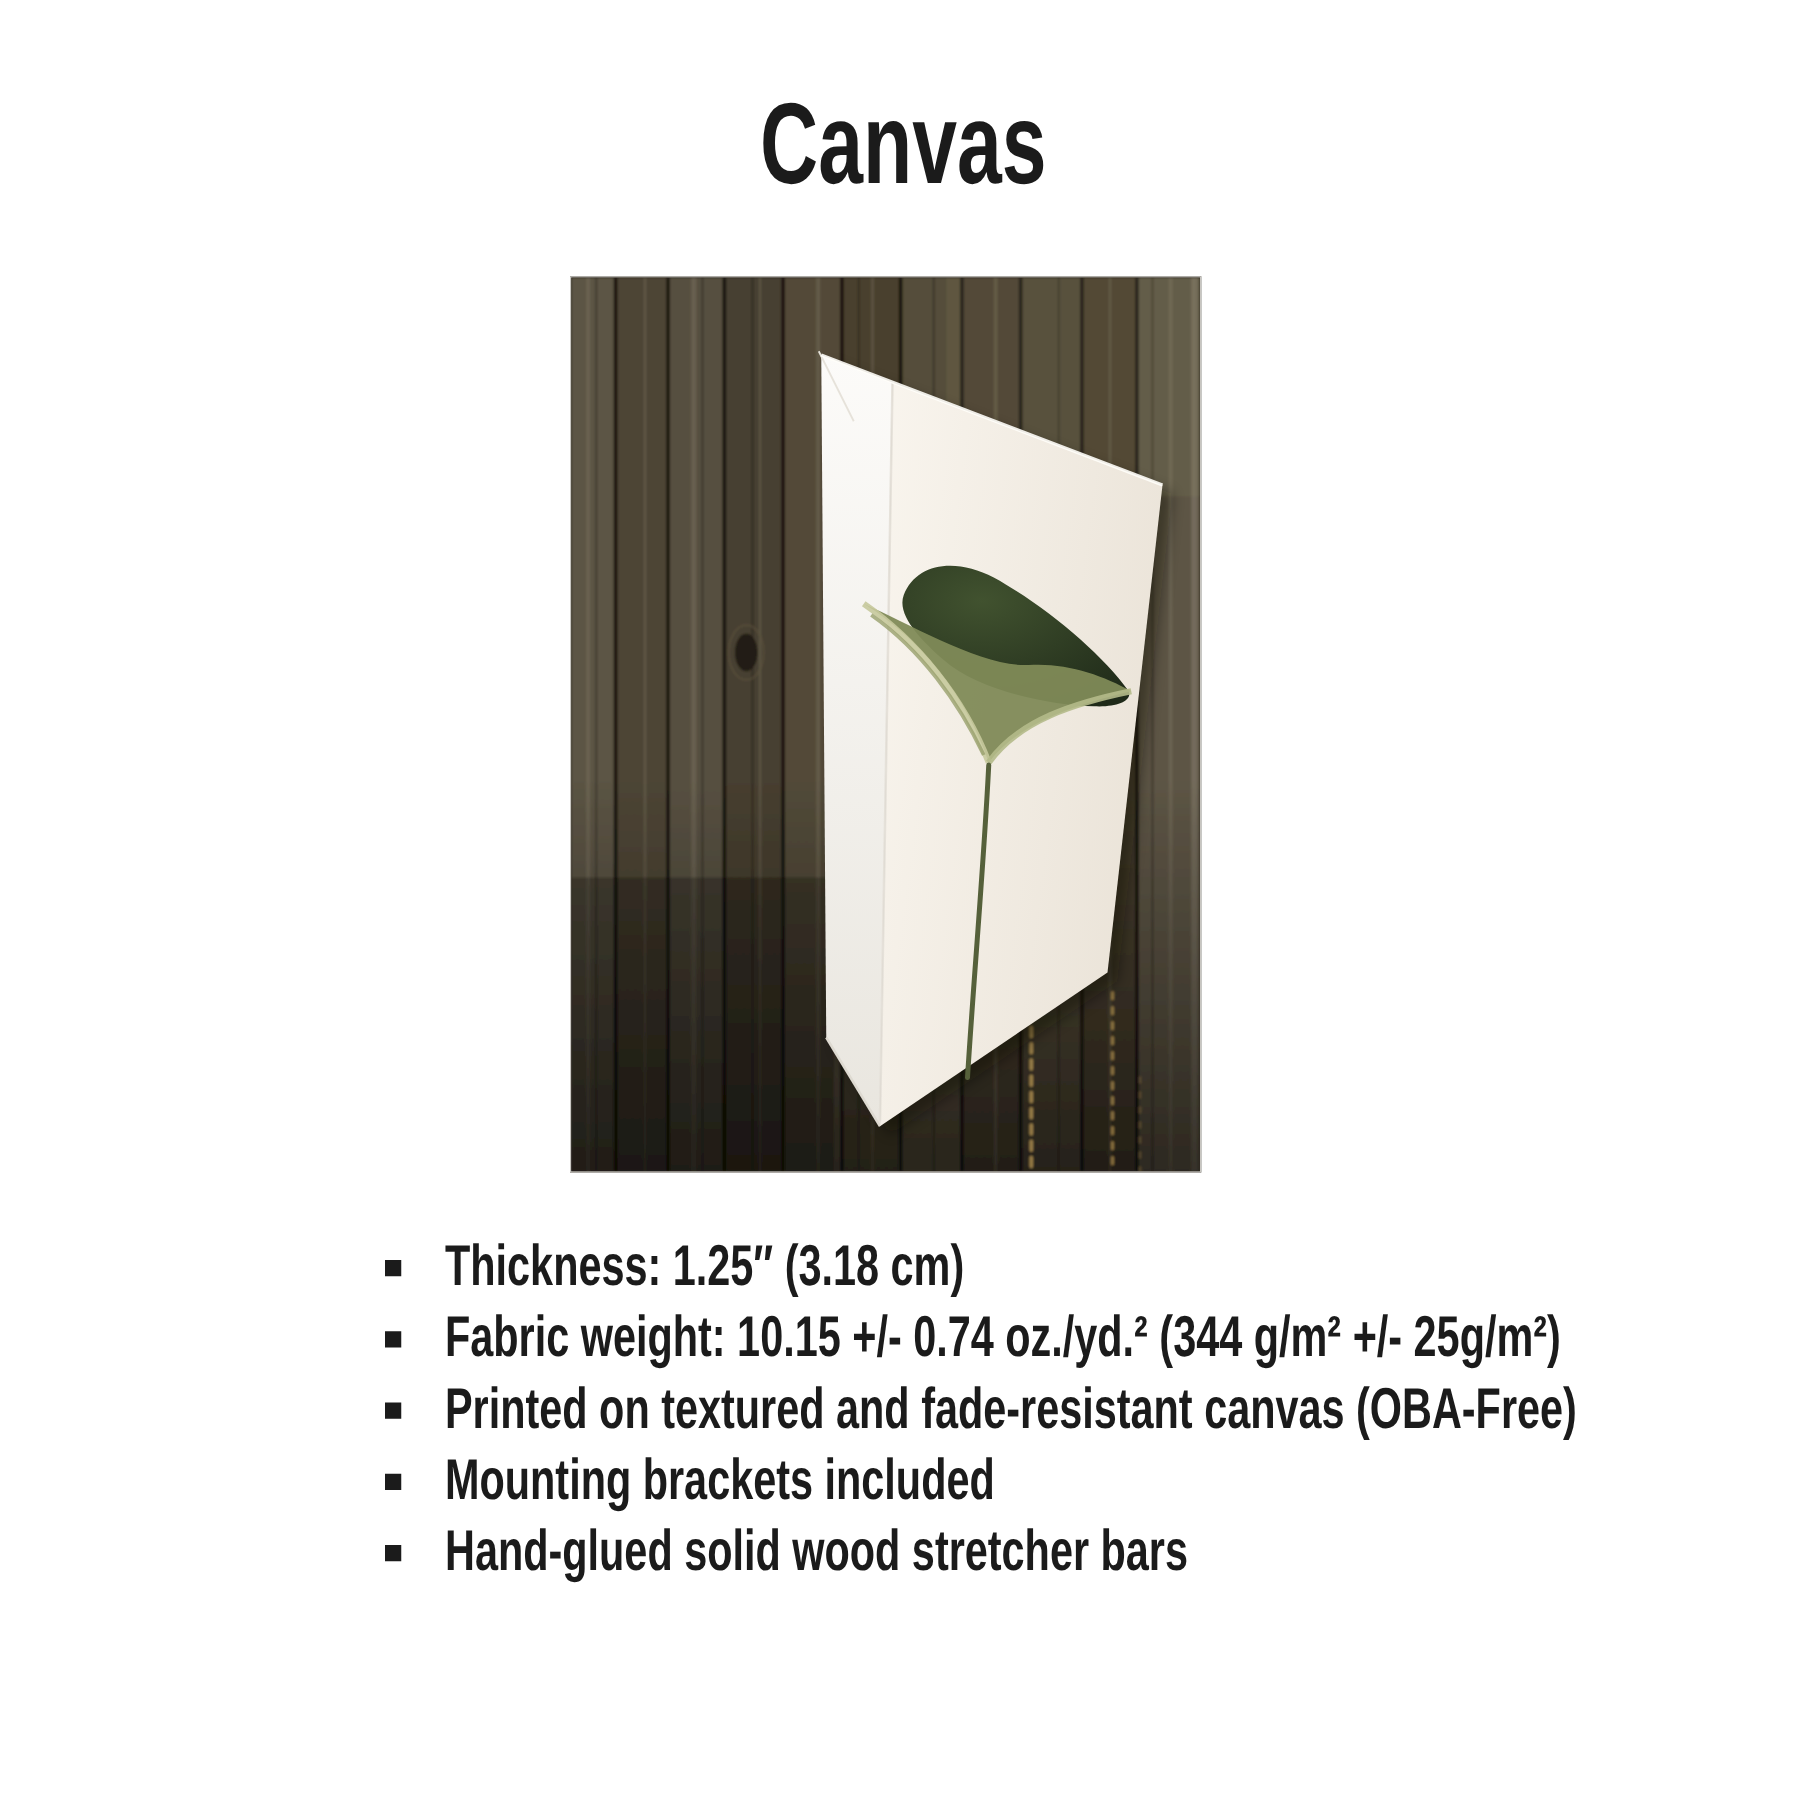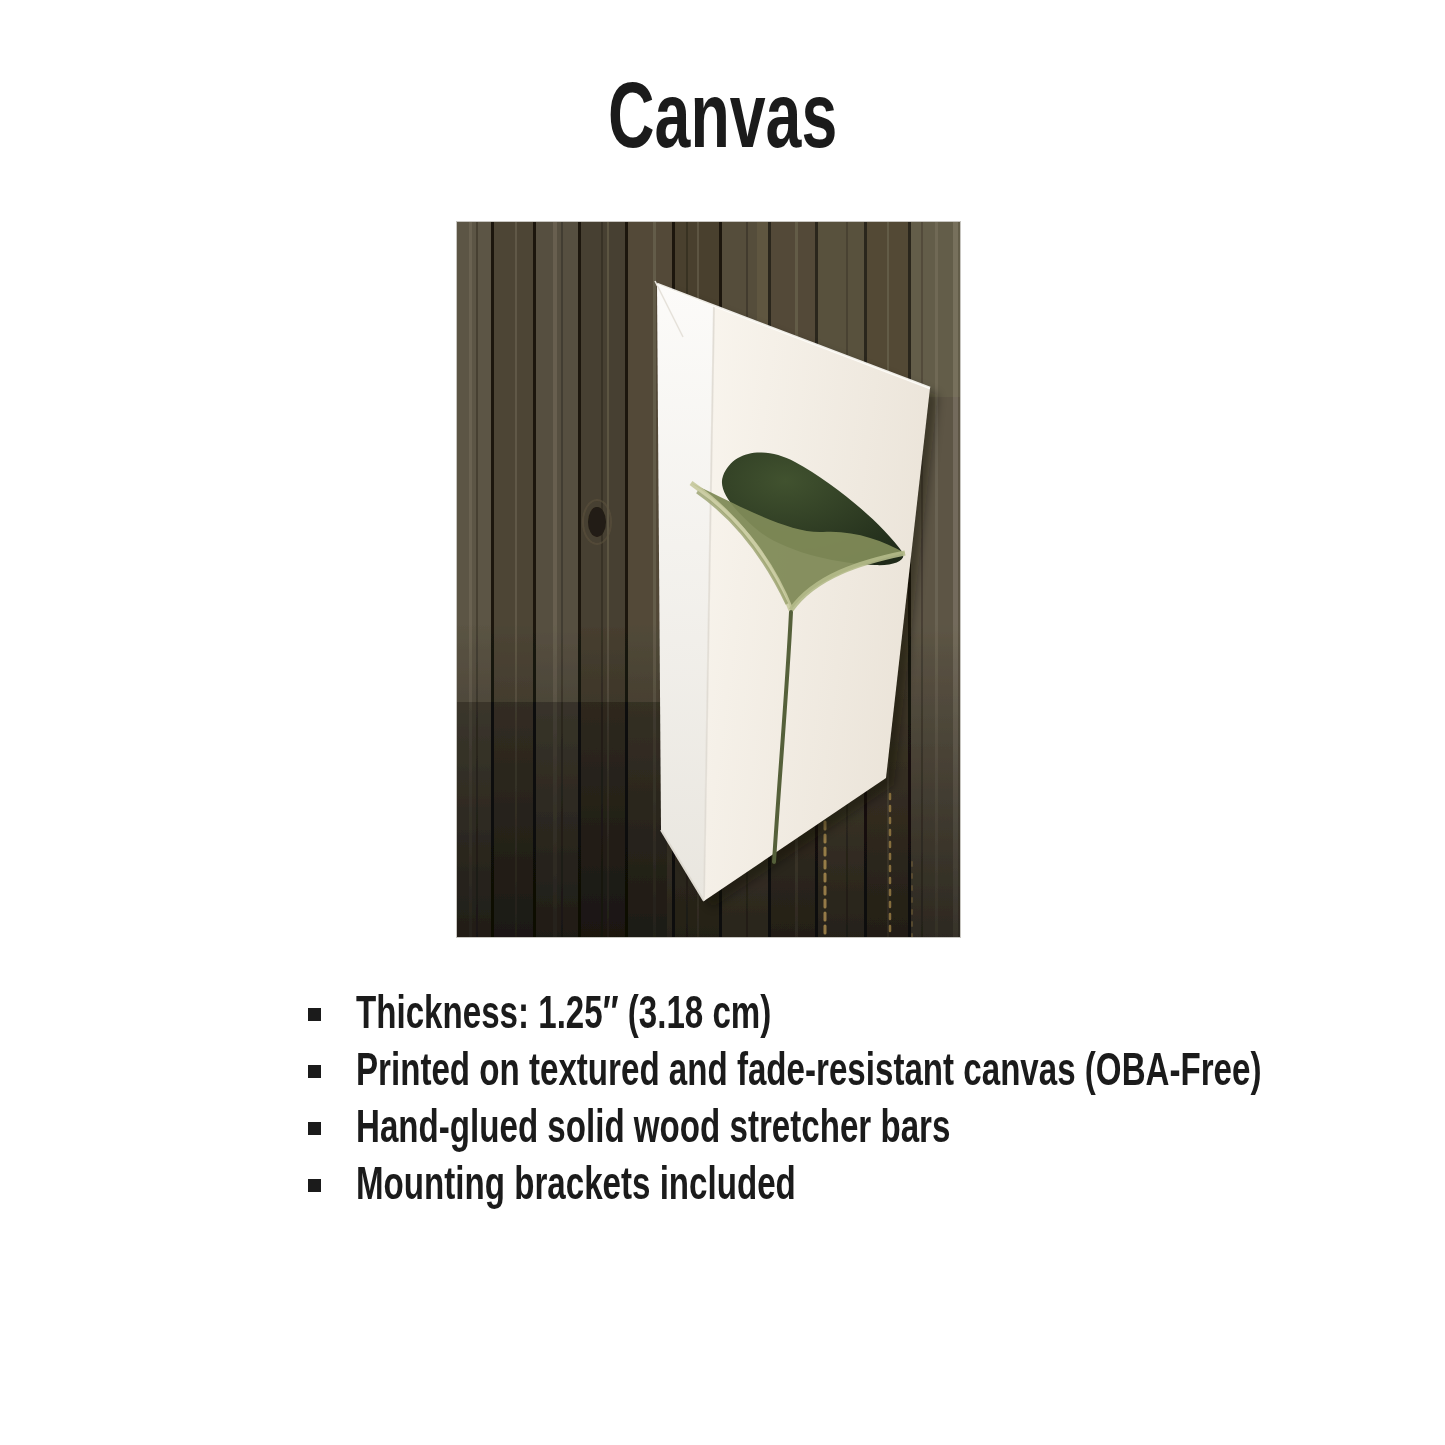--- a/index.html
+++ b/index.html
@@ -147,32 +147,36 @@
       </g>
     </svg>
   </figure>
 
   <div class="spec-list" id="spec-list">
     <div class="spec-row">
       <span class="bullet"></span>
       <span class="spec-text">Thickness: 1.25″ (3.18 cm)</span>
     </div>
 
+    <div class="spec-row">
+      <span class="bullet"></span>
+      <span class="spec-text">Fabric weight: 10.15 +/- 0.74 oz./yd.² (344 g/m² +/- 25g/m²)</span>
+    </div>
 
     <div class="spec-row">
       <span class="bullet"></span>
       <span class="spec-text">Printed on textured and fade-resistant canvas (OBA-Free)</span>
     </div>
 
     <div class="spec-row">
       <span class="bullet"></span>
-      <span class="spec-text">Hand-glued solid wood stretcher bars</span>
+      <span class="spec-text">Mounting brackets included</span>
     </div>
 
     <div class="spec-row">
       <span class="bullet"></span>
-      <span class="spec-text">Mounting brackets included</span>
+      <span class="spec-text">Hand-glued solid wood stretcher bars</span>
     </div>
 
 
   </div>
 
 </div>
 
 </body></html>

